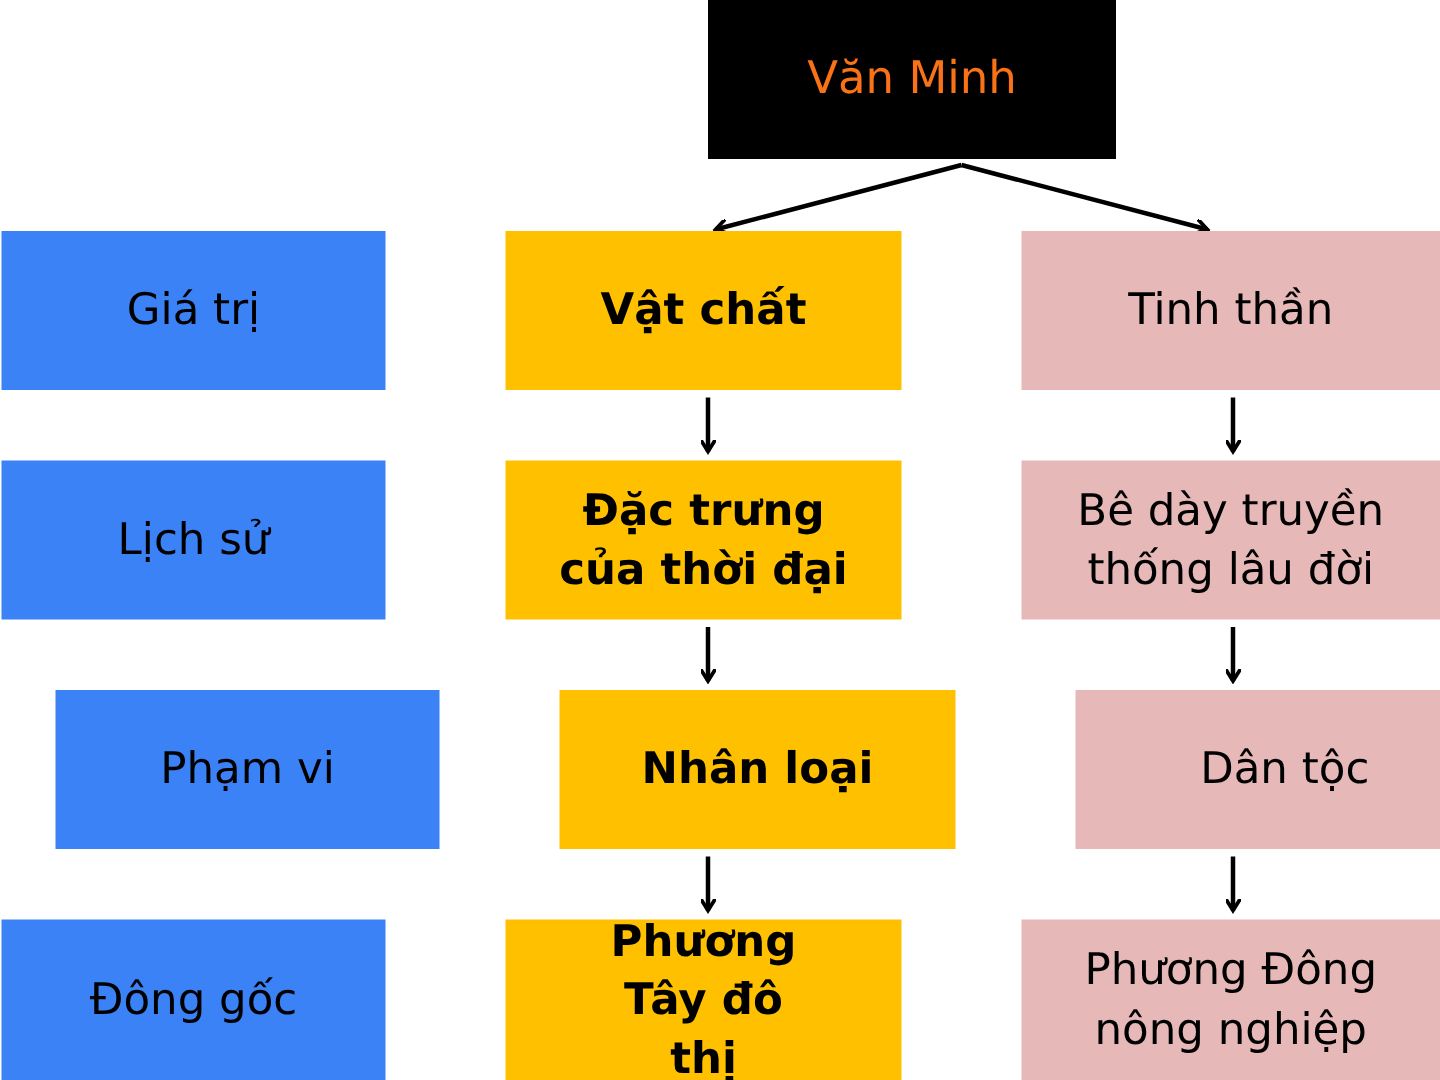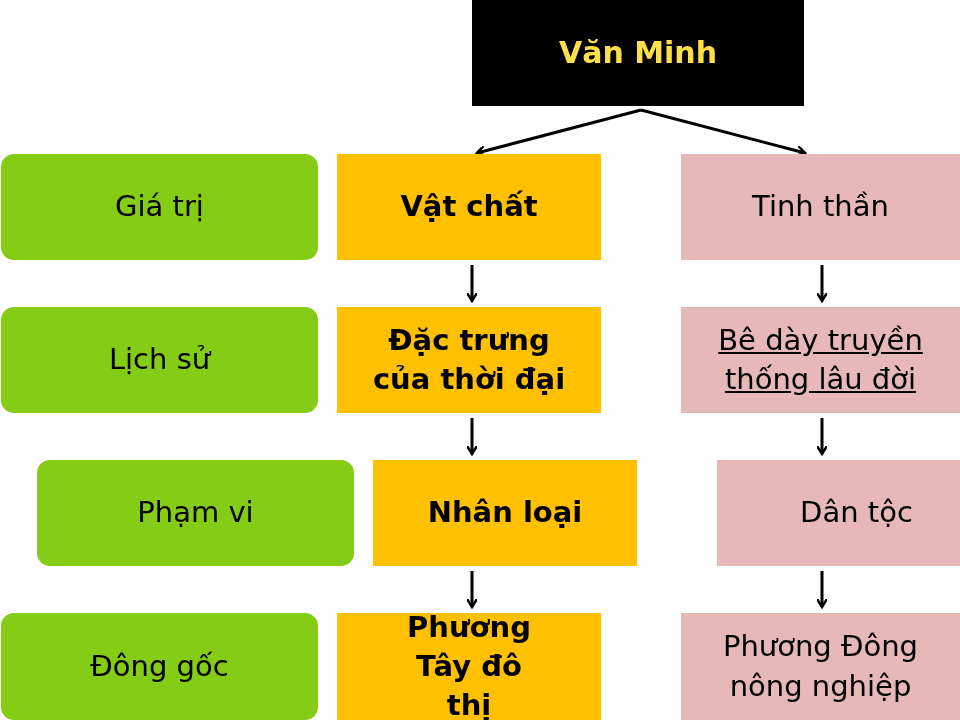--- a/index.html
+++ b/index.html
@@ -1,21 +1,21 @@
 <!DOCTYPE html>
 <html><head>
 <meta charset="utf-8">
 <style>
   html, body { margin:0; padding:0; }
   body { width:960px; height:720px; background:#ffffff; position:relative; overflow:hidden;
          font-family: "DejaVu Sans", "Liberation Sans", sans-serif; }
   .box { position:absolute; display:flex; align-items:center; justify-content:center;
          text-align:center; color:#000; font-size:29px; line-height:1.35; box-sizing:border-box; }
-  .root { left:472px; top:0; width:332px; height:106px; background:#000; color:#fde047; font-weight:bold; font-size:30px; }
-  .blue { background:#84cc16; left:1px; width:317px; height:106px;border-radius:13px; }
+  .root { left:472px; top:0; width:272px; height:106px; background:#000; color:#f97316; font-weight:normal; font-size:30px; }
+  .blue { background:#3b82f6; left:1px; width:256px; height:106px; }
   .yellow { background:#FFC000; left:337px; width:264px; height:106px; font-weight:bold; }
   .pink { background:#E6B9B8; left:681px; width:279px; height:106px; }
   .r1 { top:154px; } .r2 { top:307px; } .r3 { top:460px;margin-left:36px; } .r4 { top:613px; height:107px; }
   svg.arrows { position:absolute; left:0; top:0; width:960px; height:720px; pointer-events:none; }
 </style>
 </head>
 <body>
 
 <svg class="arrows" viewBox="0 0 960 720">
   <defs>
@@ -48,21 +48,21 @@
 <div class="box pink r1">
     <span>Tinh thần</span>
   </div>
 
 <div class="box blue r2">
     <span>Lịch sử</span>
   </div>
 <div class="box yellow r2" style="padding:0 22px;">
     <span>Đặc trưng của thời đại</span>
   </div>
-<div class="box pink r2" style="padding:0 30px;text-decoration:underline;">
+<div class="box pink r2" style="padding:0 30px;">
     <span>Bê dày truyền thống lâu đời</span>
   </div>
 
 <div class="box blue r3">
     <span>Phạm vi</span>
   </div>
 <div class="box yellow r3">
     <span>Nhân loại</span>
   </div>
 <div class="box pink r3">

